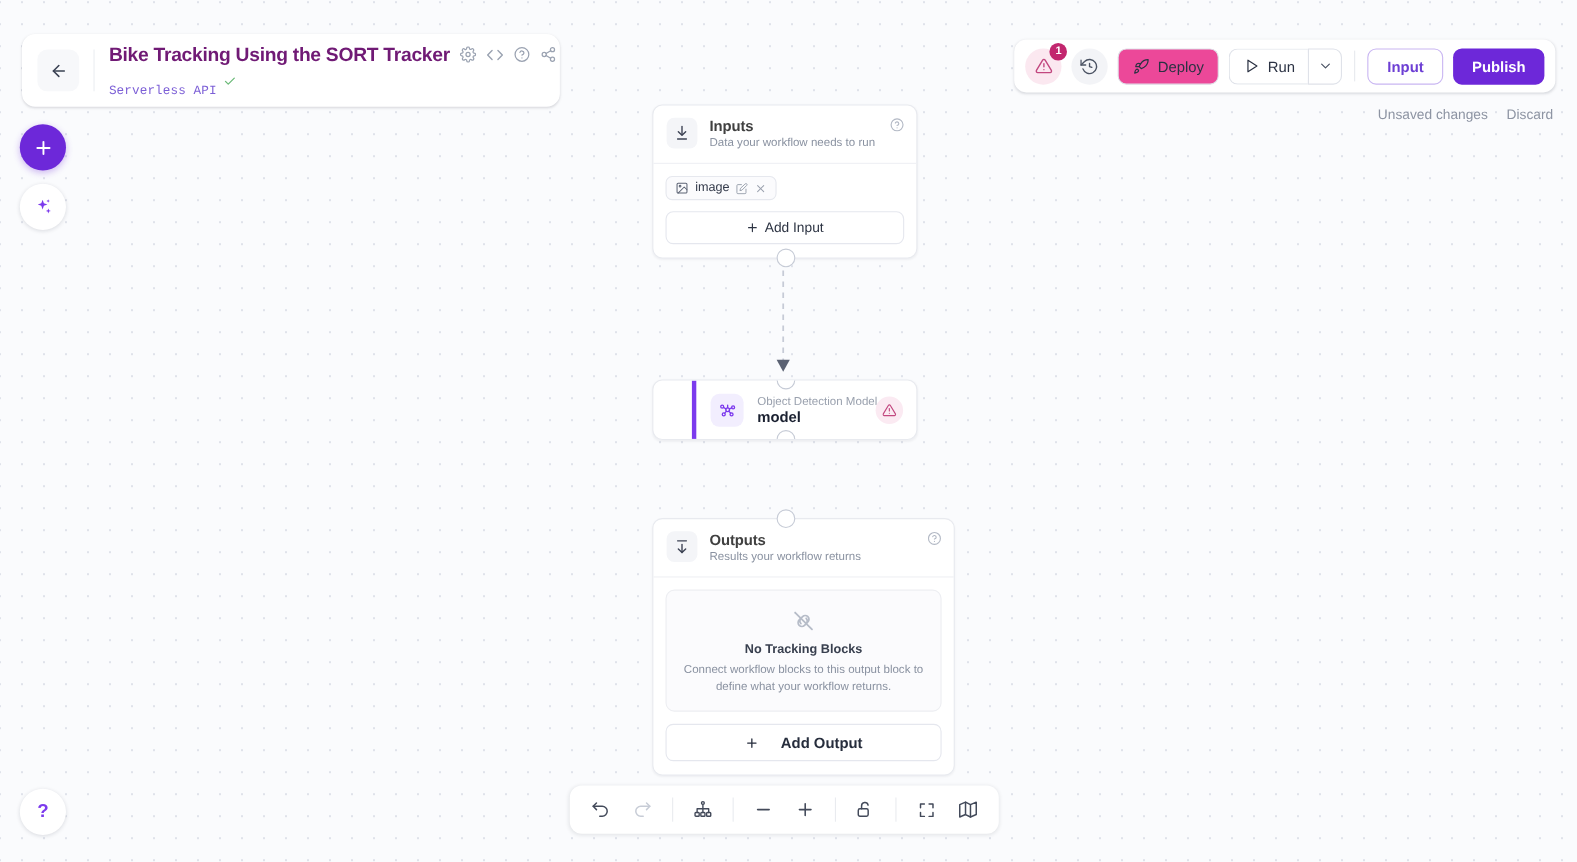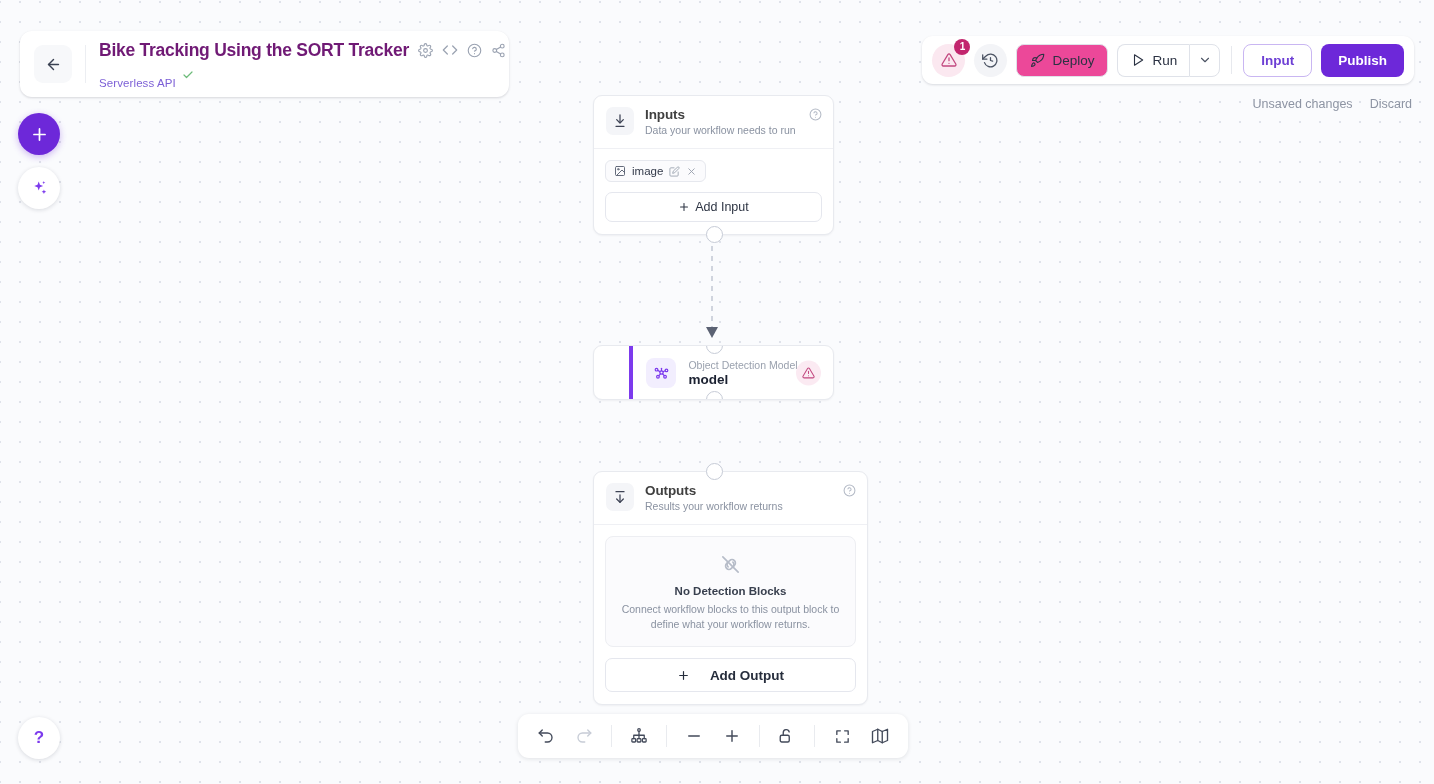--- a/index.html
+++ b/index.html
@@ -42,21 +42,21 @@
   #title-block { display: flex; flex-direction: column; justify-content: center; gap: 3px; }
   #title-row { display: flex; align-items: center; gap: 9px; }
   #wf-title {
     font-size: 17.5px; font-weight: bold; color: #701a75; letter-spacing: -.25px;
     white-space: nowrap;
   }
   .hdr-icon { display: flex; align-items: center; cursor: pointer; }
   .hdr-icon svg { stroke: #9aa2b1; }
   #subtitle-row { display: flex; align-items: center; gap: 6px; }
   #wf-subtitle {
-    font-family: Liberation Sans, sans-serif;
+    font-family: Liberation Mono, monospace;
     font-size: 11.5px; color: #7c5fd6; letter-spacing: .1px; margin-top: 13px;
   }
   #check-icon svg { stroke: #6dbb7a; }
 
   
   #toolbar {
     position: absolute; right: 20px; top: 36px;
     height: 48px;
     background: #ffffff; border-radius: 11px;
     box-shadow: 0 1px 3px rgba(16,24,40,.09), 0 1px 2px rgba(16,24,40,.05);
@@ -511,21 +511,21 @@
     <div class="node-sep"></div>
     <div class="node-body">
       <div id="empty-box">
         <div id="empty-icon">
           <svg width="23" height="23" viewBox="0 0 24 24" fill="none" stroke-width="1.7" stroke-linecap="round" stroke-linejoin="round">
             <path d="M9.5 14.5a3.5 3.5 0 0 1 0-5l1.6-1.6a3.5 3.5 0 0 1 5 5l-1 1"></path>
             <path d="M14.5 9.5a3.5 3.5 0 0 1 0 5l-1.6 1.6a3.5 3.5 0 0 1-5-5l1-1"></path>
             <line x1="4" y1="4" x2="20" y2="20"></line>
           </svg>
         </div>
-        <div id="empty-title">No Detection Blocks</div>
+        <div id="empty-title">No Tracking Blocks</div>
         <div id="empty-desc">Connect workflow blocks to this output block to define what your workflow returns.</div>
       </div>
       <button id="add-output-btn">
         <svg width="13" height="13" viewBox="0 0 24 24" fill="none" stroke="#262d3c" stroke-width="2.2" stroke-linecap="round">
           <line x1="12" y1="5" x2="12" y2="19"></line>
             <line x1="5" y1="12" x2="19" y2="12"></line>
         </svg>
         <span>Add Output</span>
       </button>
     </div>

